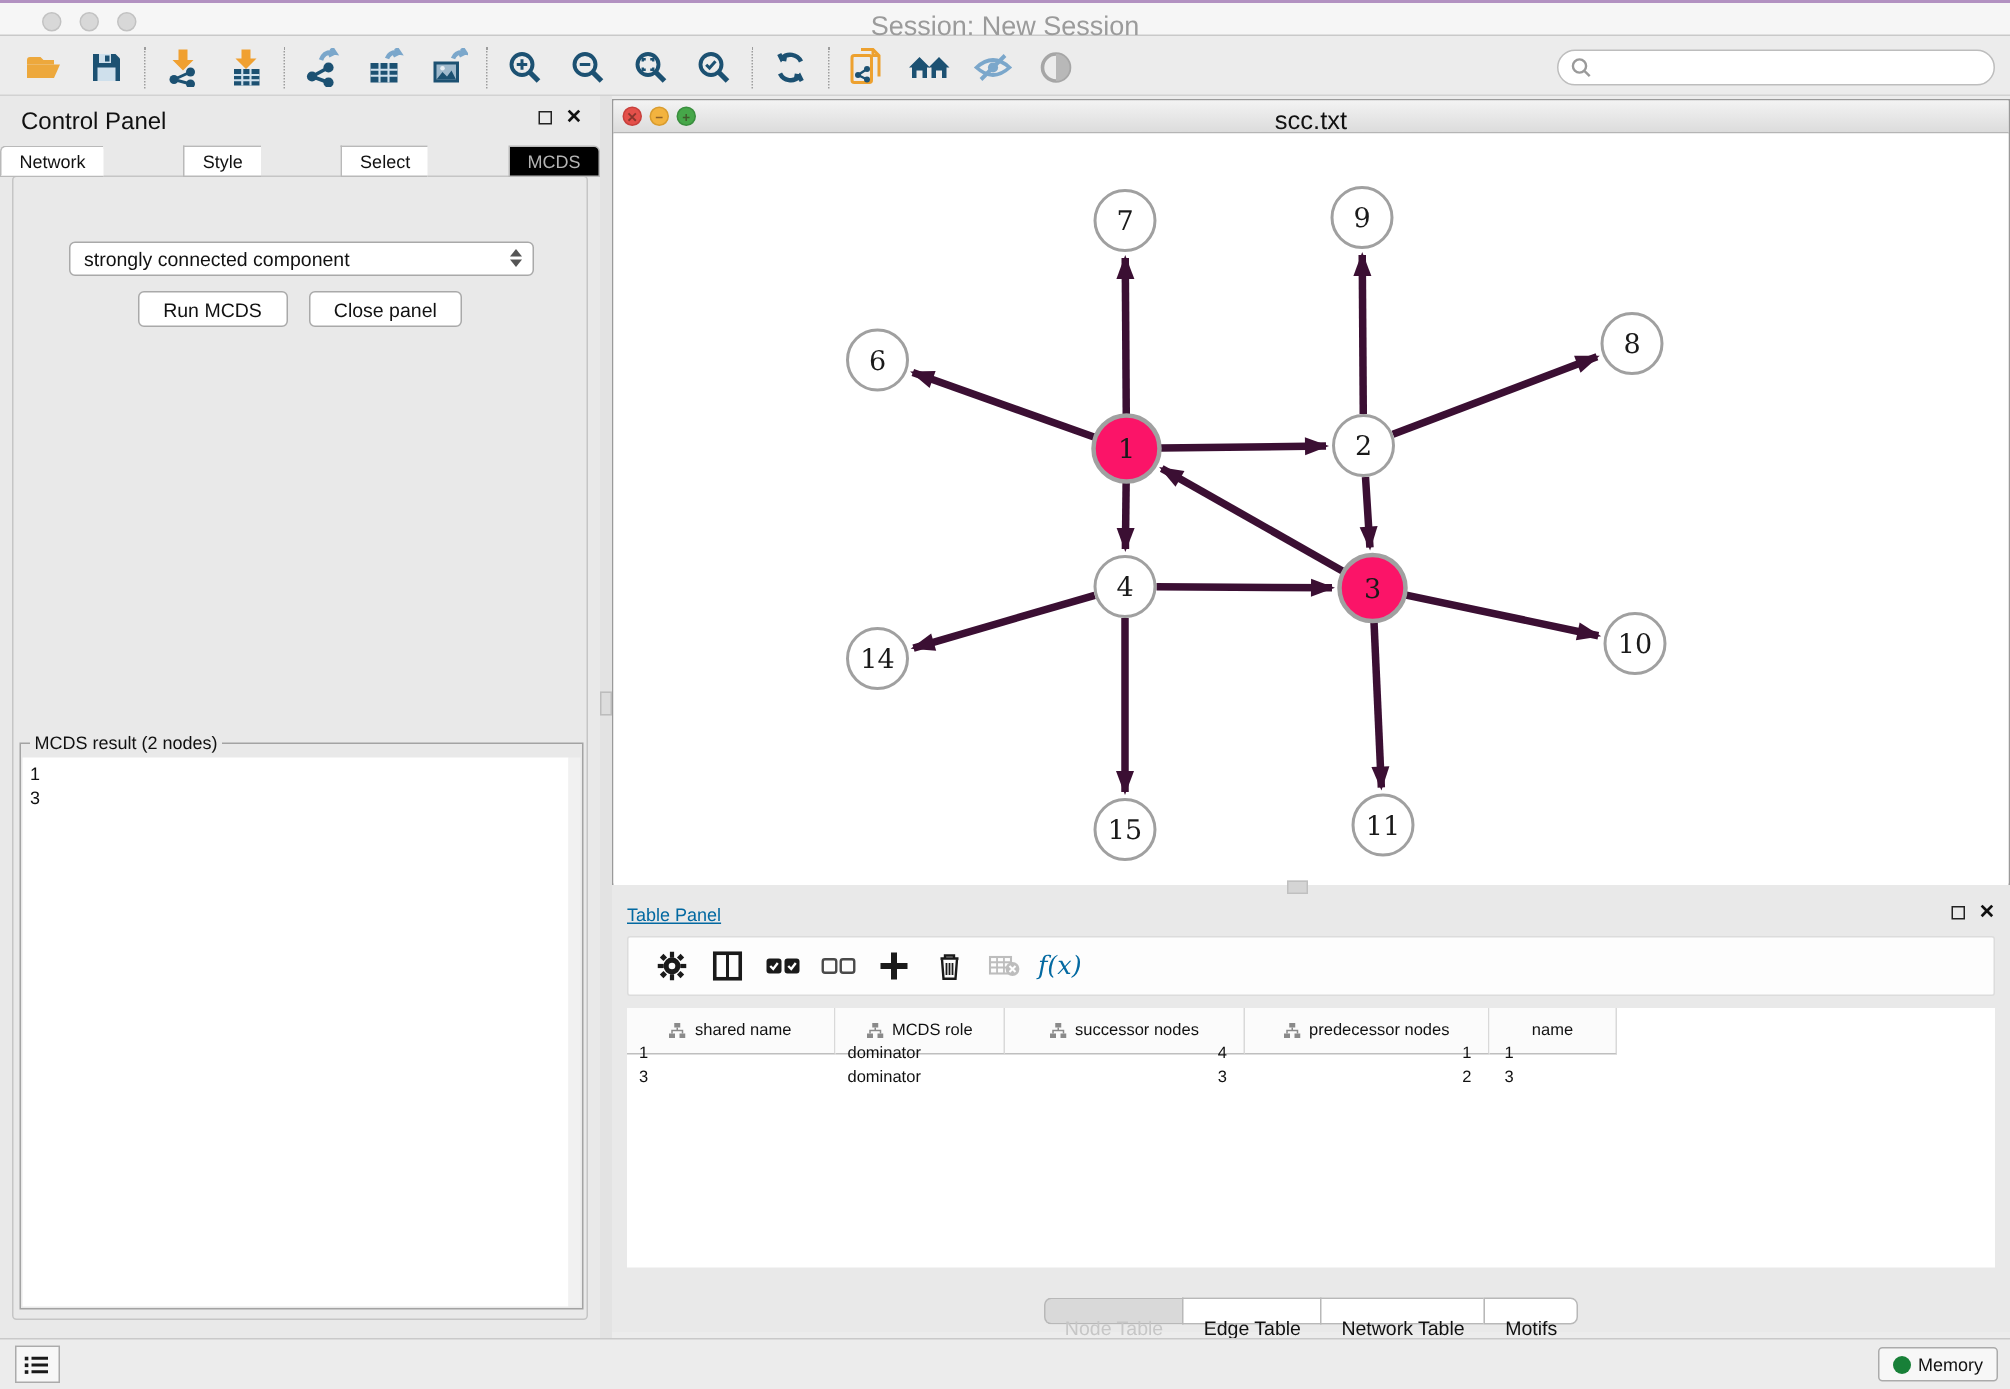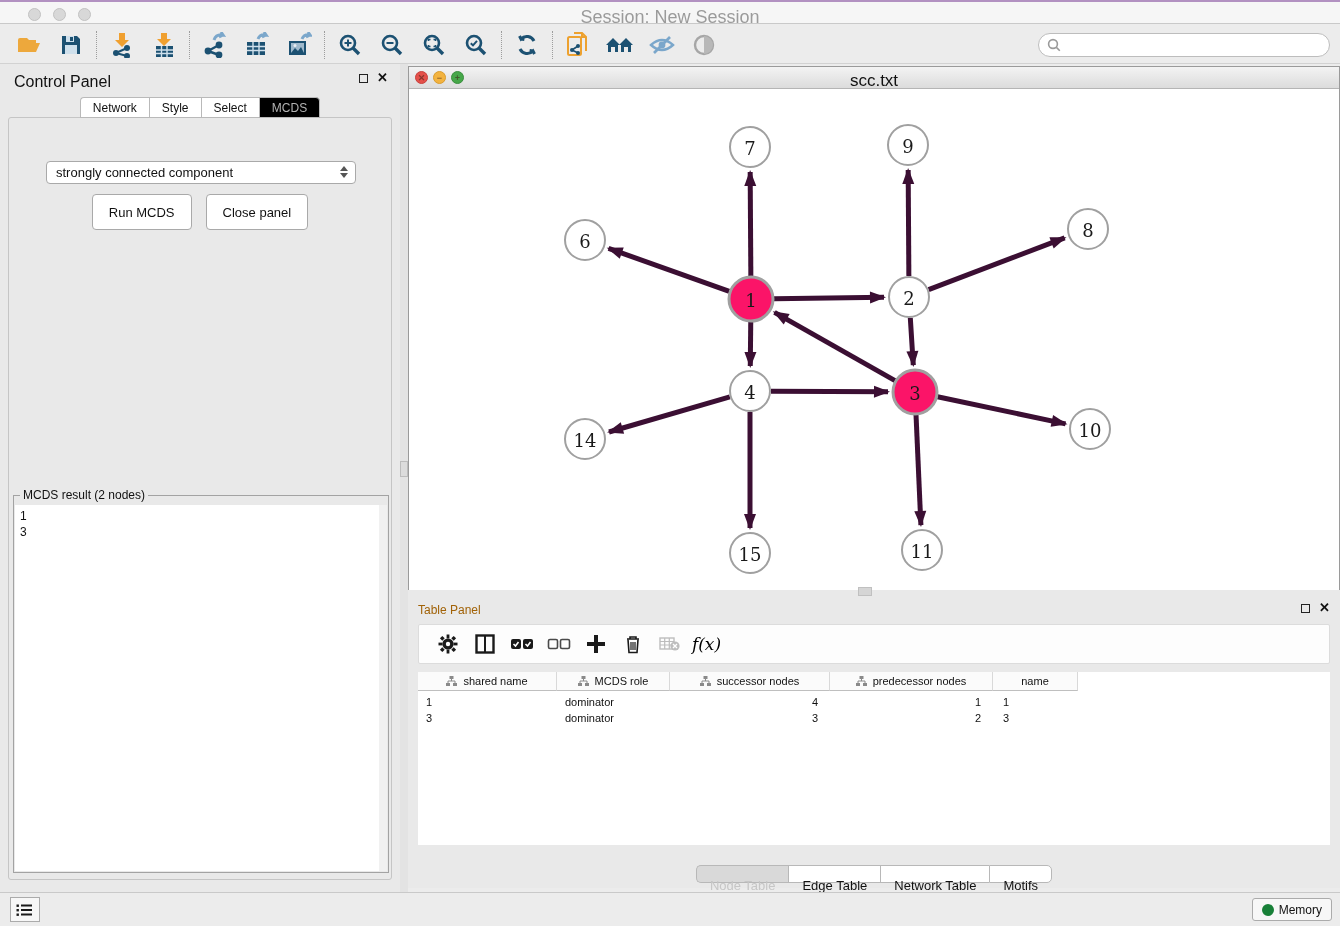--- a/index.html
+++ b/index.html
@@ -24,38 +24,38 @@
     background:#fff; border:1px solid #bdbdbd; border-radius:12px; display:flex; align-items:center; padding-left:8px; }
   .searchbox input { border:none; outline:none; flex:1; height:18px; font-size:12px; background:transparent; }
 
   
   .control-panel { position:absolute; left:0; top:64px; width:400px; height:828px; background:#e9e9e9; }
   .cp-title { position:absolute; left:14px; top:9px; font-size:16px; color:#111; }
   .panel-float { width:9px; height:9px; border:1.5px solid #222; display:inline-block; }
   .panel-close { font-size:13px; font-weight:bold; color:#111; line-height:10px; }
   .cp-ctrls { position:absolute; right:12px; top:9px; display:flex; gap:9px; align-items:center; }
 
-  .cp-tabs { position:absolute; left:0; top:33px; width:400px; display:flex; justify-content:center; z-index:2; }
+  .cp-tabs { position:absolute; left:0; top:33px; width:400px; display:flex; justify-content:space-between; z-index:2; }
   .cp-tab { height:21px; padding:3px 12px 0; font-size:12px; color:#111; background:#fff;
     border:1px solid #b9b9b9; border-right:none; }
   .cp-tab:first-child { border-top-left-radius:4px; }
   .cp-tab:last-child { border-right:1px solid #b9b9b9; border-top-right-radius:4px; }
   .cp-tab.disabled { background:#000000; color:#b3b3b3; }
 
   .cp-box { position:absolute; left:8px; top:53px; width:384px; height:763px;
     border:1px solid #c5c5c5; border-radius:3px; background:#e9e9e9; }
   .opt-label { position:absolute; left:0; width:100%; top:22px; text-align:center; font-size:13px; color:#111; }
   .criterion { position:absolute; left:37px; top:43px; width:310px; height:23px; background:#fff;
     border:1px solid #a9a9a9; border-radius:4px; font-size:13px; color:#111;
     display:flex; align-items:center; padding-left:9px; }
   .stepper { position:absolute; right:7px; top:4px; display:flex; flex-direction:column; gap:2px; }
   .stepper .up { width:0; height:0; border-left:4px solid transparent; border-right:4px solid transparent; border-bottom:5px solid #555; }
   .stepper .dn { width:0; height:0; border-left:4px solid transparent; border-right:4px solid transparent; border-top:5px solid #555; }
   .cp-buttons { position:absolute; left:0; width:100%; top:76px; display:flex; justify-content:center; gap:14px; }
-  .btn { height:36px; background:#fff; border:1px solid #a9a9a9; border-radius:4px;
+  .btn { height:24px; background:#fff; border:1px solid #a9a9a9; border-radius:4px;
     font-size:13px; color:#111; padding:0 16px; display:flex; align-items:center; }
 
   .result-group { position:absolute; left:4px; top:377px; width:376px; height:378px;
     border:1px solid #a3a3a3; }
   .result-title { position:absolute; left:6px; top:-8px; background:#e9e9e9; padding:0 3px;
     font-size:12px; color:#111; }
   .result-area { position:absolute; left:1px; top:9px; right:9px; bottom:1px; background:#fff;
     font-size:12px; color:#111; padding:3px 5px; line-height:16px; white-space:pre-line; }
   .result-scroll { position:absolute; top:9px; right:1px; bottom:1px; width:8px; background:#f1f1f1; }
 
@@ -75,30 +75,30 @@
   .net-title { position:absolute; left:0; width:100%; top:4px; text-align:center; font-size:17px; color:#111; }
   .tl { position:absolute; top:4px; width:13px; height:13px; border-radius:50%;
     font-size:9px; font-weight:bold; color:rgba(60,30,20,.55); text-align:center; line-height:12px; }
   .tl.red { left:6px; background:#e4504a; border:1px solid #c8403c; }
   .tl.yel { left:24px; background:#f3b33f; border:1px solid #d99c2e; }
   .tl.grn { left:42px; background:#46a749; border:1px solid #3a8e3e; }
   .net-canvas { position:absolute; left:0; top:22px; width:930px; height:501px; background:#fff; }
 
   
   .table-panel { position:absolute; left:408px; top:596px; width:932px; height:292px; background:#e9e9e9; }
-  .tp-title { position:absolute; left:10px; top:7px; font-size:12px; color:#a16207; }
+  .tp-title { position:absolute; left:10px; top:7px; font-size:12px; color:#0369a1;text-decoration:underline; }
   .tp-ctrls { position:absolute; right:10px; top:7px; display:flex; gap:9px; align-items:center; }
   .tp-toolbar { position:absolute; left:10px; top:28px; width:912px; height:40px; background:#fdfdfd;
     border:1px solid #dcdcdc; border-radius:2px; display:flex; align-items:center; padding-left:10px; }
   .tpi { width:37px; height:32px; display:flex; align-items:center; justify-content:center; }
-  .fx { font-family:"DejaVu Serif", serif; font-style:italic; font-size:17px; color:#000000; }
+  .fx { font-family:"DejaVu Serif", serif; font-style:italic; font-size:17px; color:#0369a1; }
 
   .tp-table { position:absolute; left:10px; top:76px; width:912px; height:173px; background:#fff; }
   .tp-header { position:absolute; left:0; top:0; height:19px; display:flex; }
-  .th { height:19px; background:#fbfbfb; border-right:1px solid #d9d9d9; border-bottom:1px solid #bfbfbf;
+  .th { height:31px; background:#fbfbfb; border-right:1px solid #d9d9d9; border-bottom:1px solid #bfbfbf;
     display:flex; align-items:center; justify-content:center; gap:6px; font-size:11px; color:#111; }
   .th-fill { height:19px; background:#f0f0f0; border-bottom:1px solid #bfbfbf; flex:1; }
   .tp-row { position:absolute; left:0; height:16px; display:flex; font-size:11px; color:#111; }
   .td { display:flex; align-items:center; }
   .td.l { justify-content:flex-start; padding-left:8px; }
   .td.r { justify-content:flex-end; padding-right:12px; }
 
   .tp-tabs { position:absolute; left:0; top:269px; width:100%; display:flex; justify-content:center; }
   .tp-tab { height:18px; padding:12px 13px 0; font-size:13px; font-weight:normal; color:#111;
     background:#fff; border:1px solid #b8b8b8; border-right:none; }

